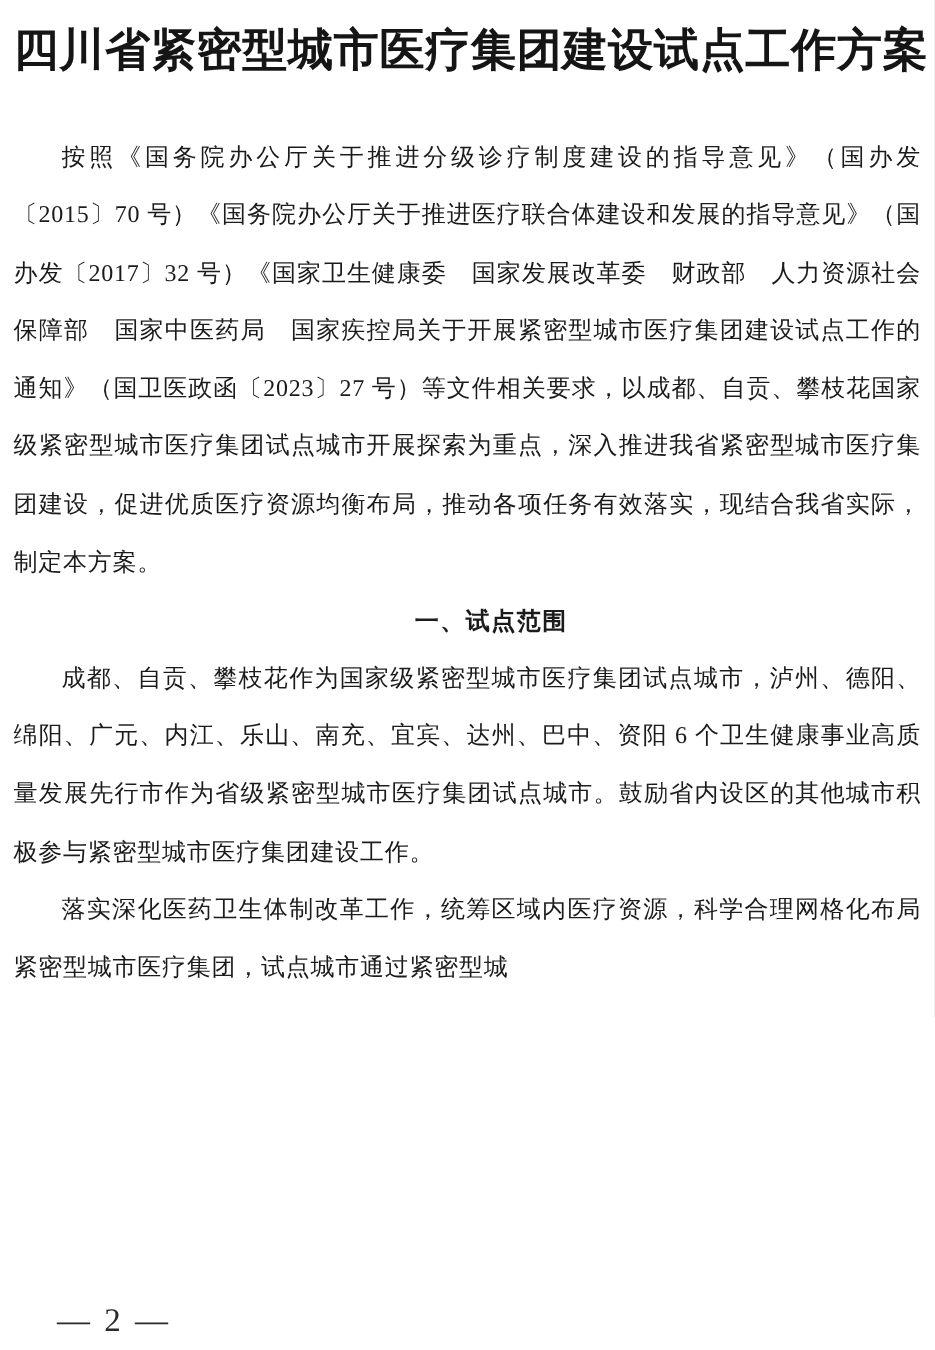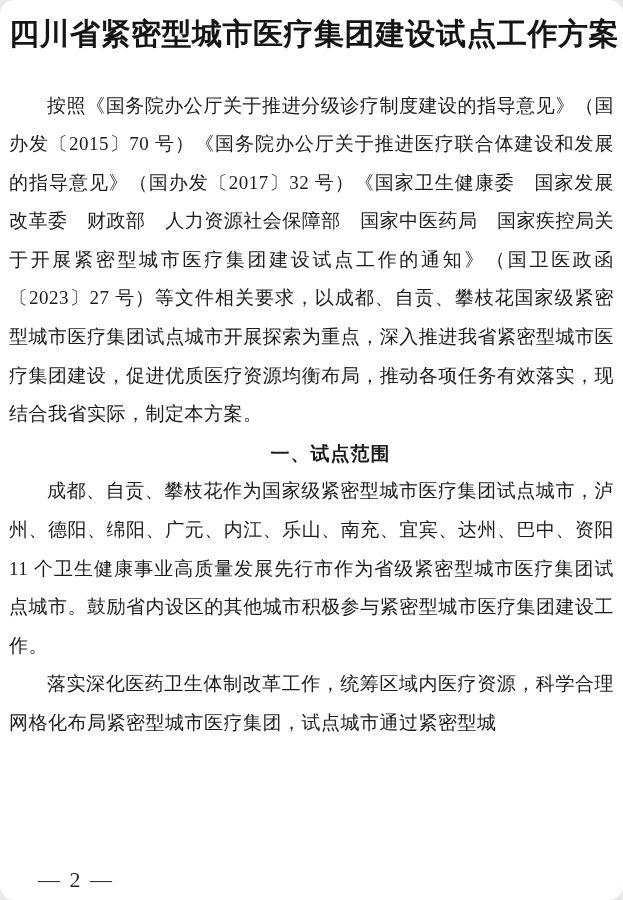--- a/index.html
+++ b/index.html
@@ -1,15 +1,15 @@
 <!DOCTYPE html>
 <html><head>
 <meta charset="utf-8">
 <style>
-  * { margin: 0; padding: 0; box-sizing: border-box; border-radius: 14px; }
+  * { margin: 0; padding: 0; box-sizing: border-box; }
   html, body { background: #e8e8e8; }
   .page {
     width: 623px;
     height: 900px;
     background: #ffffff;
     position: relative;
     overflow: hidden;
     margin: 0 auto;
     color: #1b1b1b;
   }
@@ -23,21 +23,21 @@
     line-height: 1.45;
     text-align: center;
     white-space: nowrap;
     letter-spacing: 0.5px;
     color: #151515;
   }
   .body-text {
     margin-top: 31px;
   }
   .para {
-    font-size: 19px;
+    font-size: 16px;
     line-height: 38.6px;
     text-indent: 2em;
     margin: 0;
     text-align: justify;
     letter-spacing: 0.5px;
   }
   .para.body {
     font-family: "Liberation Serif", "DejaVu Serif", serif;
     font-weight: normal;
   }
@@ -64,21 +64,21 @@
   <div class="content">
 
     <div class="doc-title">四川省紧密型城市医疗集团建设试点工作方案</div>
 
     <div class="body-text">
 
       <p class="para body">按照《国务院办公厅关于推进分级诊疗制度建设的指导意见》（国办发〔2015〕70 号）《国务院办公厅关于推进医疗联合体建设和发展的指导意见》（国办发〔2017〕32 号）《国家卫生健康委　国家发展改革委　财政部　人力资源社会保障部　国家中医药局　国家疾控局关于开展紧密型城市医疗集团建设试点工作的通知》（国卫医政函〔2023〕27 号）等文件相关要求，以成都、自贡、攀枝花国家级紧密型城市医疗集团试点城市开展探索为重点，深入推进我省紧密型城市医疗集团建设，促进优质医疗资源均衡布局，推动各项任务有效落实，现结合我省实际，制定本方案。</p>
 
       <p class="para heading">一、试点范围</p>
 
-      <p class="para body">成都、自贡、攀枝花作为国家级紧密型城市医疗集团试点城市，泸州、德阳、绵阳、广元、内江、乐山、南充、宜宾、达州、巴中、资阳 11 个卫生健康事业高质量发展先行市作为省级紧密型城市医疗集团试点城市。鼓励省内设区的其他城市积极参与紧密型城市医疗集团建设工作。</p>
+      <p class="para body">成都、自贡、攀枝花作为国家级紧密型城市医疗集团试点城市，泸州、德阳、绵阳、广元、内江、乐山、南充、宜宾、达州、巴中、资阳 6 个卫生健康事业高质量发展先行市作为省级紧密型城市医疗集团试点城市。鼓励省内设区的其他城市积极参与紧密型城市医疗集团建设工作。</p>
 
 
       <p class="para body">落实深化医药卫生体制改革工作，统筹区域内医疗资源，科学合理网格化布局紧密型城市医疗集团，试点城市通过紧密型城</p>
 
     </div>
   </div>
 
   <div class="footer">— 2 —</div>
 </div>
 

